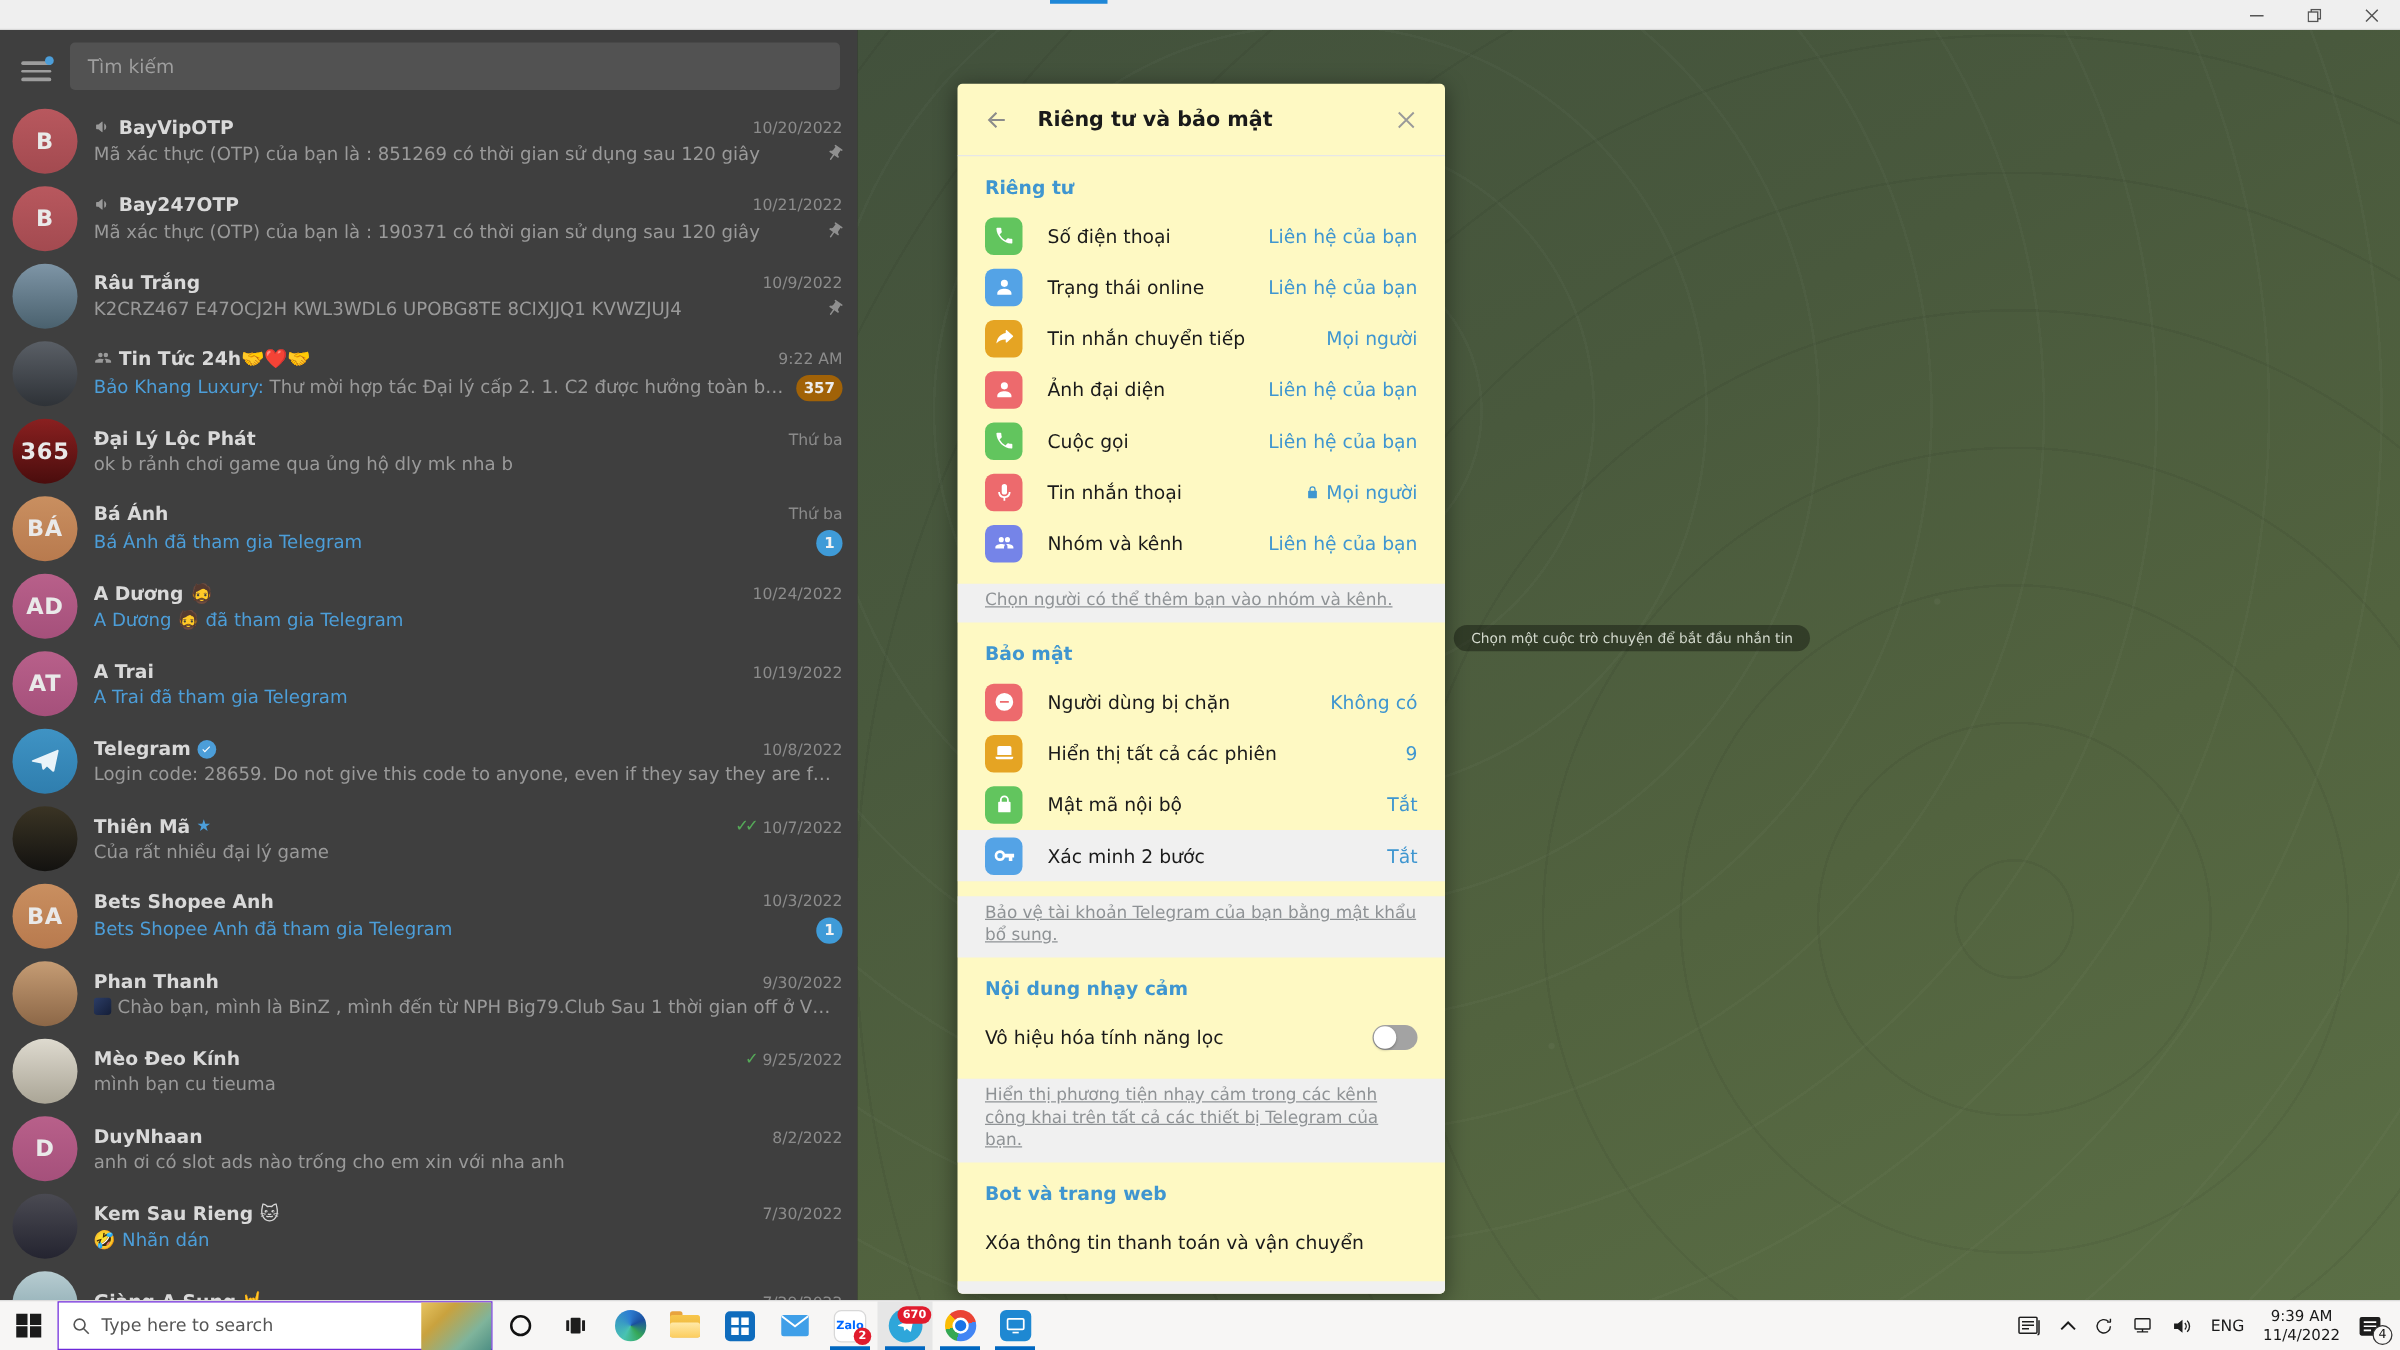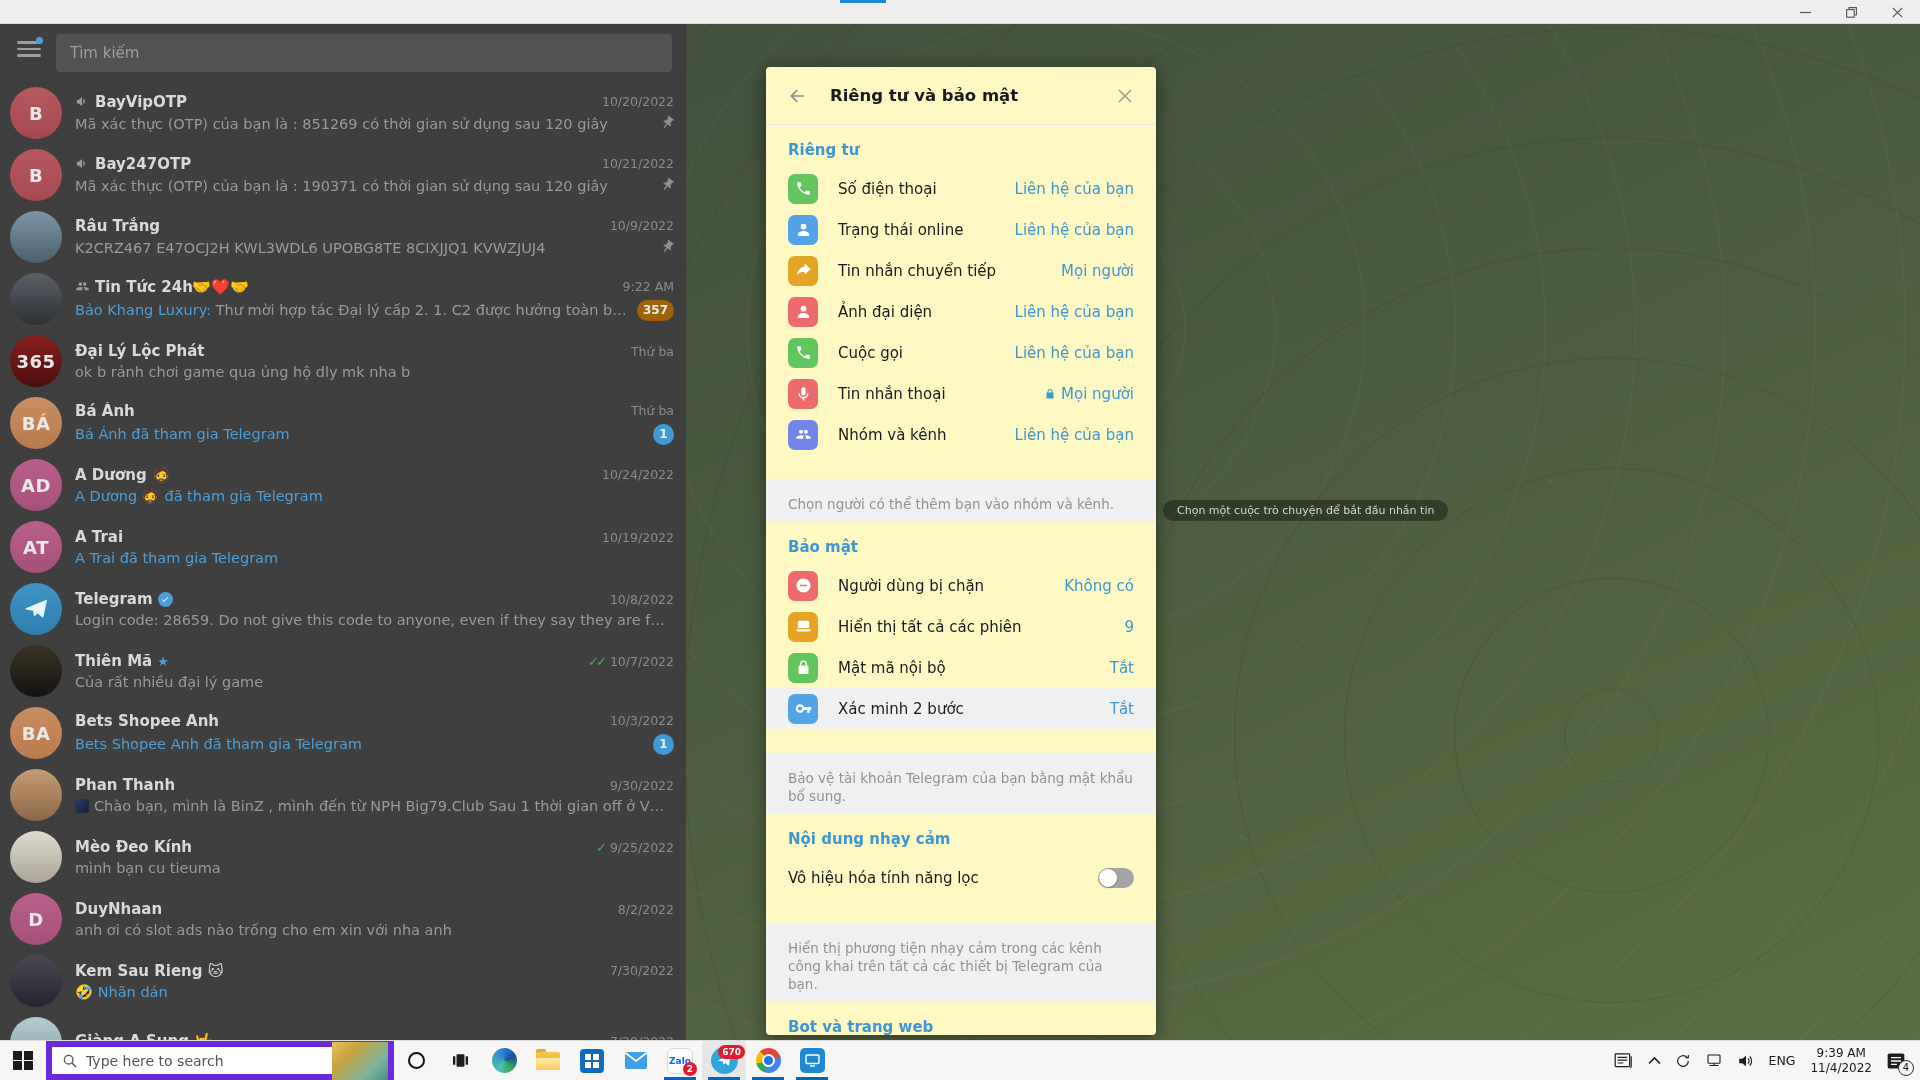--- a/index.html
+++ b/index.html
@@ -12,21 +12,21 @@
   #blue-strip { position:absolute; left:840px; top:0; width:46px; height:3px; background:#1f87d7; }
   .win-controls { position:absolute; right:0; top:0; height:24px; display:flex; }
   .win-btn { width:46px; height:24px; display:flex; align-items:center; justify-content:center; color:#555; }
   .win-btn svg { display:block; }
 
   
   #app { position:absolute; left:0; top:24px; width:1920px; height:1016px; }
 
   
   #sidebar { position:absolute; left:0; top:0; width:686px; height:100%; background:#3f3f3f; overflow:hidden; }
-  #side-top { display:flex; align-items:flex-start; gap:12px; padding:10px 14px 8px 14px; height:56px; }
+  #side-top { display:flex; align-items:flex-end; gap:12px; padding:10px 14px 8px 14px; height:56px; }
   #menu-btn { position:relative; width:30px; height:30px; display:flex; flex-direction:column; justify-content:center; gap:4px; padding:0 3px; flex:0 0 auto; }
   #menu-btn i { display:block; height:2.5px; border-radius:2px; background:#9d9d9d; }
   #menu-dot { position:absolute; right:1px; top:3px; width:7px; height:7px; border-radius:50%; background:#4c9ed9; }
   #side-search { flex:1; height:38px; background:#525252; border:none; border-radius:4px; padding:0 14px; font-size:15px; color:#cfcfcf; font-family:inherit; outline:none; }
   #side-search::placeholder { color:#9e9e9e; }
 
   #chat-list { position:absolute; left:0; top:58px; right:0; bottom:0; overflow:hidden; }
   .chat-row { display:flex; align-items:center; gap:13px; height:62px; padding:0 12px 0 10px; cursor:pointer; }
   .avatar { width:52px; height:52px; border-radius:50%; flex:0 0 auto; display:flex; align-items:center; justify-content:center; color:#e9e9e9; font-size:18px; font-weight:bold; letter-spacing:.5px; }
   .chat-main { flex:1; min-width:0; }
@@ -70,37 +70,37 @@
   #dlg-header { display:flex; align-items:center; height:58px; padding:0 22px; border-bottom:1px solid #e7e7e7; }
   #dlg-back { color:#8b8b8b; margin-right:22px; display:flex; cursor:pointer; }
   #dlg-title { font-size:16.5px; font-weight:bold; color:#1a1a1a; flex:1; }
   #dlg-close { color:#9a9a9a; display:flex; cursor:pointer; }
   .sec-header { padding:16px 22px 9px 22px; font-size:15px; font-weight:bold; color:#3f96d0; }
   .dlg-row { display:flex; align-items:center; height:41px; padding:0 22px; cursor:pointer; }
   .dlg-row.selected { background:#f0f0f0; }
   .row-ic { width:30px; height:30px; border-radius:7px; display:flex; align-items:center; justify-content:center; margin-right:20px; flex:0 0 auto; }
   .row-label { font-size:15px; color:#1a1a1a; flex:1; white-space:nowrap; }
   .row-value { font-size:15px; color:#3f96d0; white-space:nowrap; display:flex; align-items:center; gap:5px; }
-  .note { background:#f0f0f0; color:#8e9295; font-size:13.5px; line-height:18px; padding:16px 22px 9px 22px; margin-top:24px; }
+  .note { background:#f0f0f0; color:#8e9295; font-size:13.5px; line-height:18px; padding:4px 22px 9px 22px; margin-top:12px;text-decoration:underline; }
   .toggle-row { display:flex; align-items:center; height:42px; padding:0 22px; cursor:pointer; }
   .toggle-label { font-size:15px; color:#1a1a1a; flex:1; }
   .toggle { width:36px; height:20px; border-radius:10px; background:#a3a3a3; position:relative; }
   .toggle .knob { position:absolute; left:1px; top:1px; width:18px; height:18px; border-radius:50%; background:#fff; box-shadow:0 1px 2px rgba(0,0,0,.3); }
   .action-row { display:flex; align-items:center; height:42px; padding:0 22px; font-size:15px; color:#1a1a1a; cursor:pointer; }
   .gap-band { height:12px; background:#f0f0f0; margin-top:10px; }
 
   
   #taskbar { position:absolute; left:0; top:1040px; width:1920px; height:40px; background:#f7f6f5; border-top:1px solid #dcdcdc; display:flex; align-items:stretch; z-index:10; }
   .tb-btn { width:44px; display:flex; align-items:center; justify-content:center; position:relative; cursor:pointer; }
   .tb-btn.active::after { content:""; position:absolute; left:6px; right:6px; bottom:0; height:3px; background:#0067c0; }
   .tb-btn.focused { background:#e6e6e6; }
   #start-btn { width:46px; }
   #win-logo { display:grid; grid-template-columns:9px 9px; grid-template-rows:9px 9px; gap:1.5px; }
   #win-logo i { background:#1b1b1b; }
-  #tb-searchbox { width:348px; background:#fff; border:6px solid #6d28d9; display:flex; align-items:center; margin:0; position:relative; }
+  #tb-searchbox { width:348px; background:#fff; border:1px solid #6d28d9; display:flex; align-items:center; margin:0; position:relative; }
   #tb-search-input { flex:1; border:none; outline:none; font-size:14px; color:#444; padding:0 8px; font-family:inherit; background:transparent; }
   #tb-search-input::placeholder { color:#555; }
   #search-glyph { margin-left:10px; display:flex; }
   #highlight-img { width:56px; height:38px; flex:0 0 auto; background:linear-gradient(135deg,#e7c461 0%,#c9a23e 30%,#7fb49b 70%,#4e8f84 100%); }
   .badge-tb { position:absolute; border-radius:9px; background:#e11b2d; color:#fff; font-size:9px; font-weight:bold; display:flex; align-items:center; justify-content:center; }
   #tray { margin-left:auto; display:flex; align-items:center; padding-right:4px; }
   .tray-item { height:40px; display:flex; align-items:center; justify-content:center; padding:0 7px; cursor:pointer; color:#1a1a1a; }
   #tray-clock { flex-direction:column; justify-content:center; font-size:12px; line-height:15px; text-align:right; padding:0 8px; }
   #tray-lang { font-size:12.5px; }
   #notif-wrap { position:relative; padding:0 10px 0 6px; }

